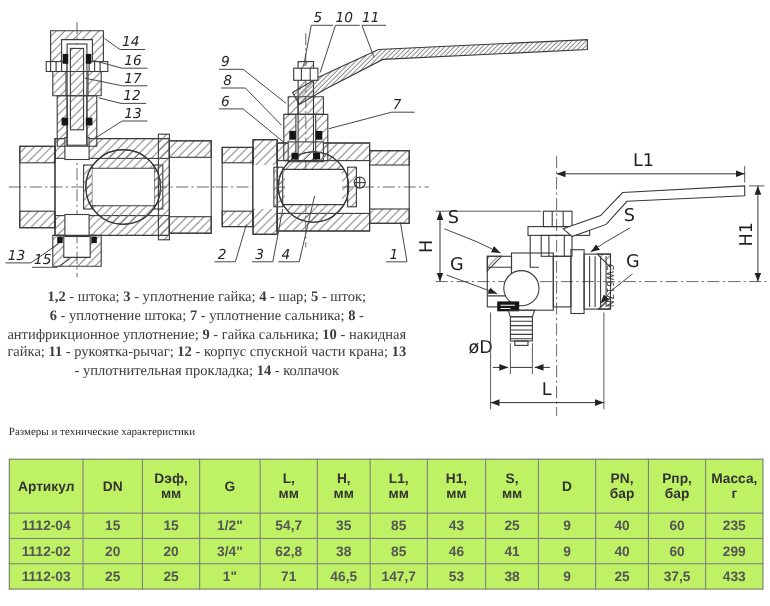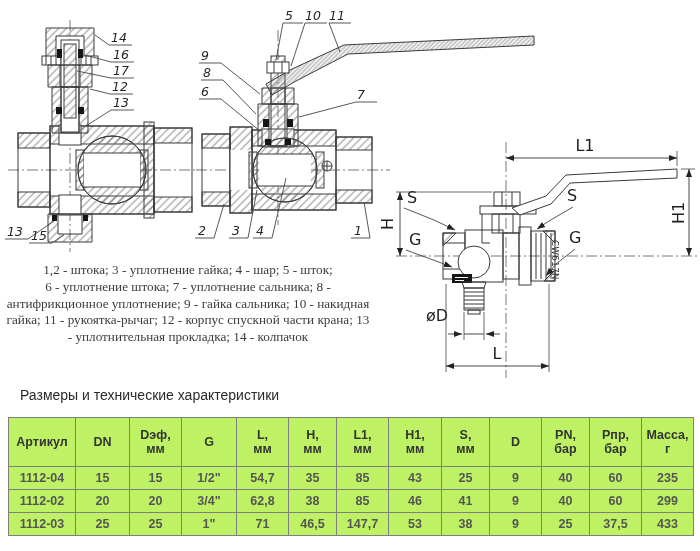--- a/index.html
+++ b/index.html
@@ -6,24 +6,24 @@
   html,body { background:#fff; }
   body { width:700px; height:551px; font-family:"Liberation Sans",sans-serif; }
   .screen { position:relative; width:700px; height:551px; background:#fff; overflow:hidden; }
 
   .fig { position:absolute; left:0; top:0; }
 
   .legend { position:absolute; left:2px; top:262px; width:372px; text-align:center;
             font-family:"Liberation Serif",serif; font-size:13.2px; line-height:16.8px;
             color:#3c3c3c; }
   .lg-line { white-space:nowrap; }
-  .legend .b { font-weight:normal; }
-
-  .section-title { position:absolute; left:20px; top:387px;
-                   font-family:Liberation Sans, sans-serif; font-size:14px; color:#2a2a2a; }
+  .legend .b { font-weight:bold; }
+
+  .section-title { position:absolute; left:8px; top:387px;
+                   font-family:Liberation Serif, serif; font-size:10px; color:#2a2a2a; }
 
   table.specs { position:absolute; left:8px; top:417px; border-collapse:collapse;
                 table-layout:fixed; background:#bef264; }
   .specs th, .specs td { border:1px solid #7f7f7f; text-align:center; vertical-align:middle;
                          white-space:pre-line; overflow:hidden; }
   .specs th { font-size:12.5px; font-weight:bold; color:#333; height:49px; padding:2px 1px; }
   .specs td { font-size:12.5px; font-weight:bold; color:#555; height:23px; padding:1px; }
 
   
   .ol  { stroke:#3a3a3a; stroke-width:1; fill:none; }

